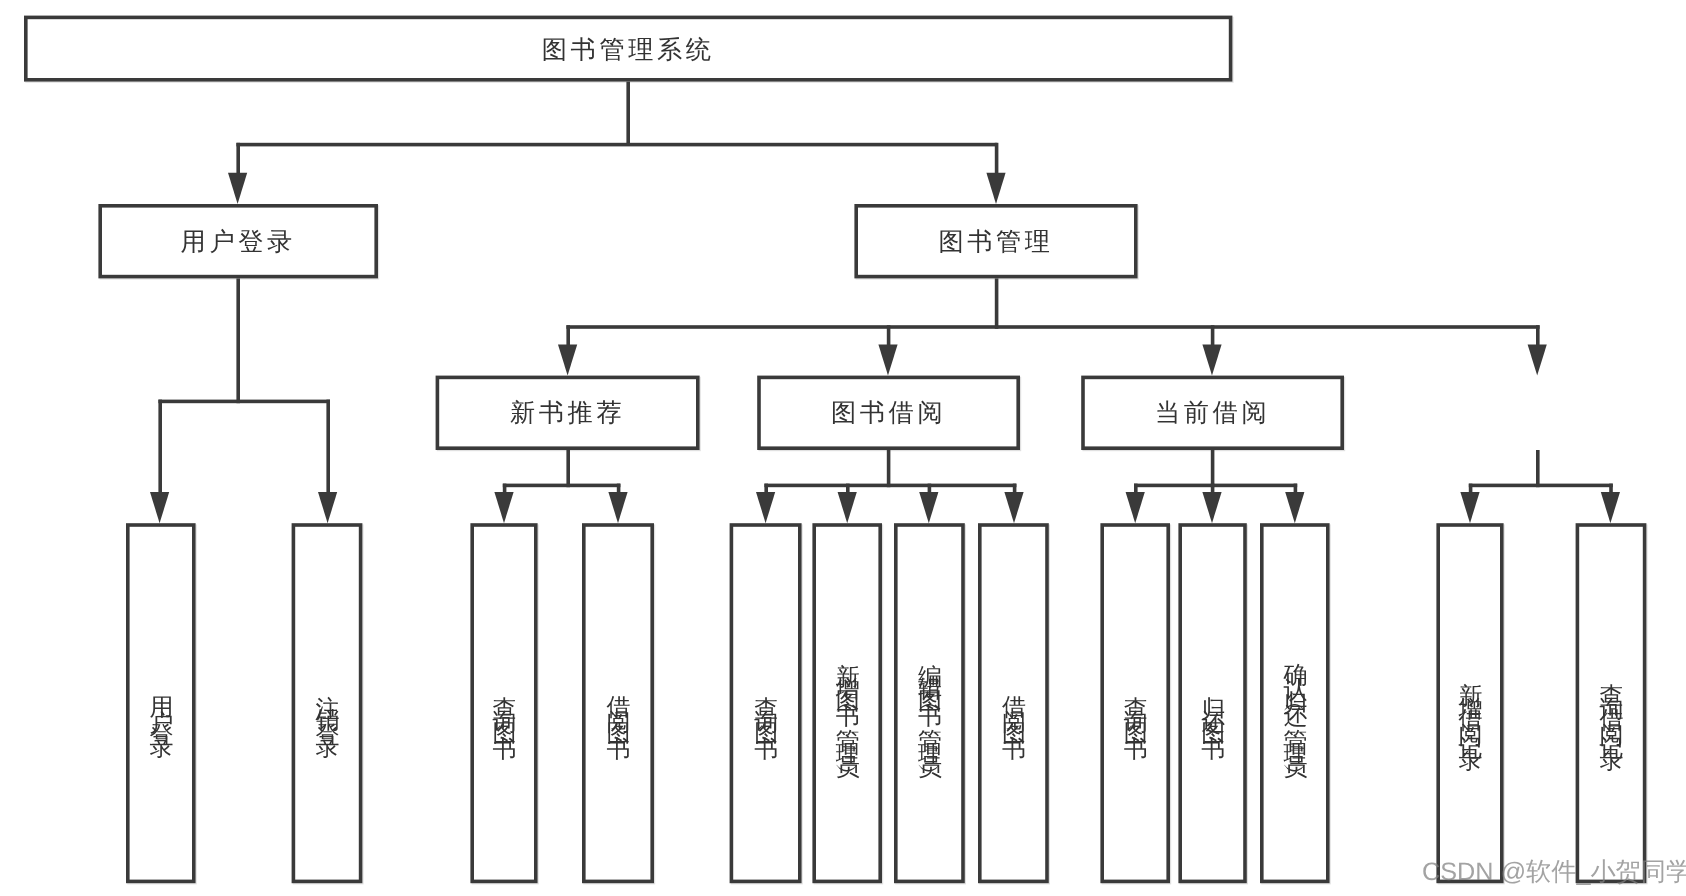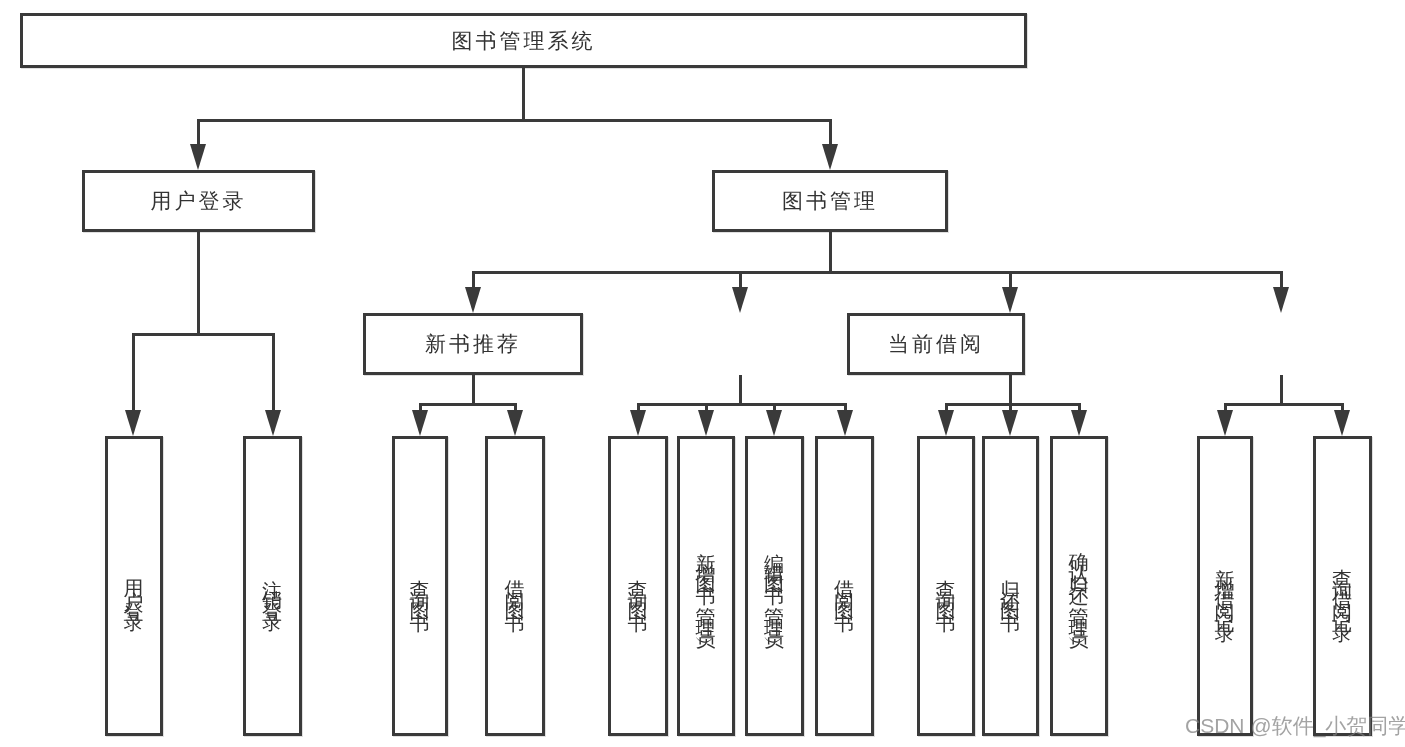--- a/index.html
+++ b/index.html
@@ -67,21 +67,24 @@
   <div class="box hbox" style="left:82px;top:170px;width:233px;height:62px">
     <span class="lbl">用户登录</span>
   </div>
   <div class="box hbox" style="left:712px;top:170px;width:236px;height:62px">
     <span class="lbl">图书管理</span>
   </div>
 
   <div class="box hbox" style="left:363px;top:313px;width:220px;height:62px">
     <span class="lbl">新书推荐</span>
   </div>
-  <div class="box hbox" style="left:847px;top:313px;width:178px;height:62px">
+  <div class="box hbox" style="left:631px;top:313px;width:219px;height:62px">
+    <span class="lbl">图书借阅</span>
+  </div>
+  <div class="box hbox" style="left:901px;top:313px;width:219px;height:62px">
     <span class="lbl">当前借阅</span>
   </div>
 
   <div class="box vbox" style="left:105px;width:58px">
     <span class="lbl">用户登录</span>
   </div>
   <div class="box vbox" style="left:243px;width:59px">
     <span class="lbl">注销登录</span>
   </div>
 

